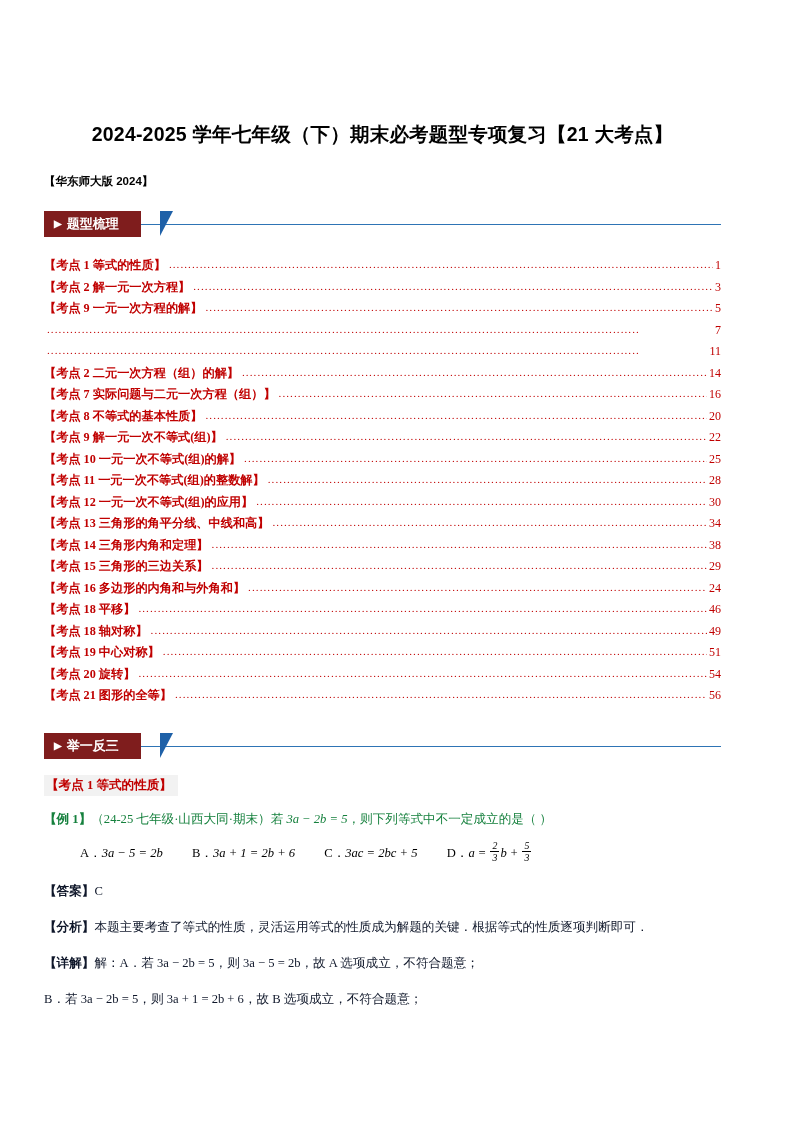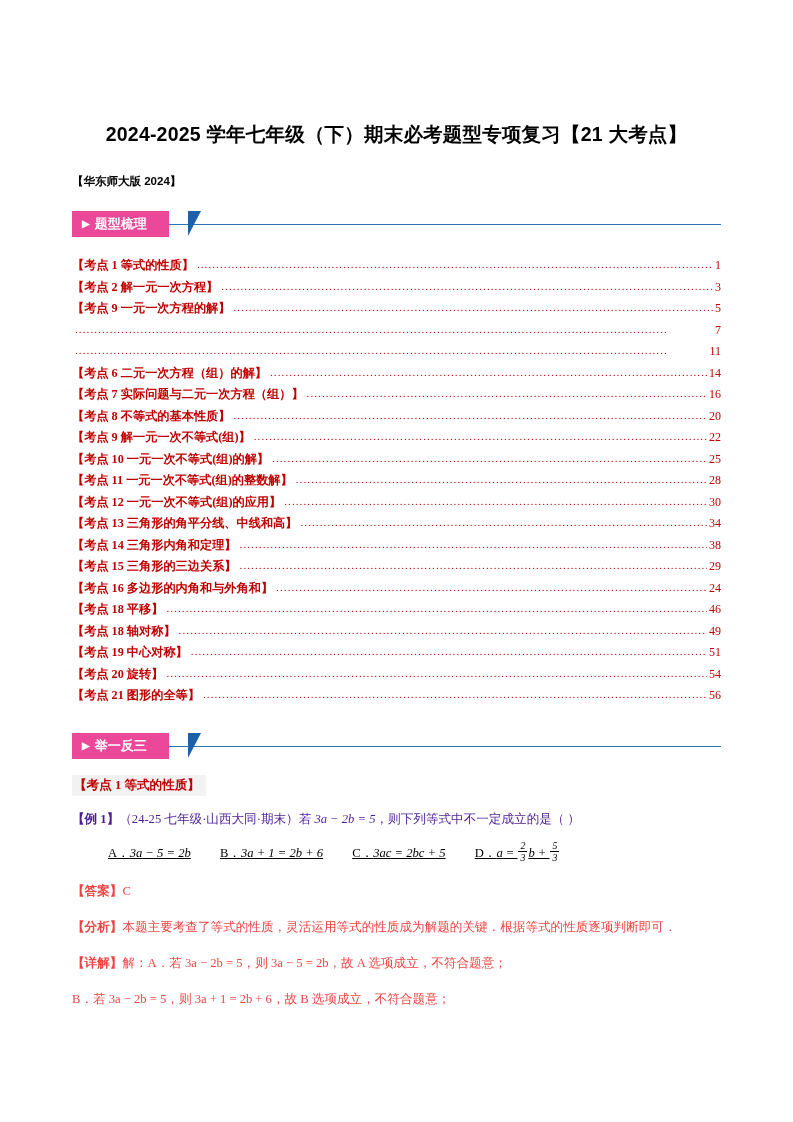--- a/index.html
+++ b/index.html
@@ -14,21 +14,21 @@
     color: #000;
     position: relative;
     overflow: hidden;
   }
   .page {
     position: absolute;
     left: 0; top: 0;
     width: 793px;
     height: 1122px;
     box-sizing: border-box;
-    padding: 96px 72px 80px 72px;
+    padding: 96px 72px 80px 44px;
   }
   .doc-title {
     font-family: "Liberation Sans", "DejaVu Sans", sans-serif;
     font-weight: bold;
     font-size: 19.5px;
     text-align: center;
     letter-spacing: 0.2px;
     margin: 25px 0 0 0;
     line-height: 1.4;
   }
@@ -48,21 +48,21 @@
   }
   .banner-line {
     position: absolute;
     left: 0; right: 0;
     top: 13px;
     border-bottom: 1px solid #2E74B5;
   }
   .banner {
     position: relative;
     display: inline-block;
-    background: #ec4899;
+    background: #7f1d1d;
     color: #fff;
     font-family: Liberation Serif, serif;
     font-weight: bold;
     font-size: 13px;
     padding: 4px 22px 4px 10px;
     line-height: 17px;
     z-index: 2;
   }
   .banner .tri {
     display: inline-block;
@@ -119,34 +119,34 @@
     font-size: 12.6px;
     font-family: "Liberation Serif", "DejaVu Serif", serif;
     background: #F2F2F2;
     display: inline-block;
     padding: 2px 6px 2px 2px;
   }
   .para {
     font-size: 12.6px;
     line-height: 26px;
     margin-top: 10px;
-    color: #4c1d95;
+    color: #15803d;
   }
   .para.red {
-    color: #ef4444;
+    color: #0f172a;
   }
   .para .bold { font-weight: bold; }
   .options {
     font-size: 12.6px;
     line-height: 30px;
     margin-top: 6px;
     padding-left: 36px;
     white-space: nowrap;
   }
-  .options .opt { margin-right: 26px; text-decoration: underline; }
+  .options .opt { margin-right: 26px; }
   .mathit {
     font-family: "Liberation Serif", "DejaVu Serif", serif;
     font-style: italic;
   }
   .frac {
     display: inline-block;
     vertical-align: -0.45em;
     text-align: center;
     font-size: 0.78em;
     line-height: 1.12;
@@ -188,21 +188,21 @@
       </div>
     <div class="toc-row">
         <span class="dots">..........................................................................................................................................................</span>
         <span class="pg">7</span>
       </div>
     <div class="toc-row">
         <span class="dots">..........................................................................................................................................................</span>
         <span class="pg">11</span>
       </div>
     <div class="toc-row">
-        <span class="label">【考点 6  二元一次方程（组）的解】</span>
+        <span class="label">【考点 2  二元一次方程（组）的解】</span>
         <span class="dots">..........................................................................................................................................................</span>
         <span class="pg">14</span>
       </div>
     <div class="toc-row">
         <span class="label">【考点 7  实际问题与二元一次方程（组）】</span>
         <span class="dots">..........................................................................................................................................................</span>
         <span class="pg">16</span>
       </div>
     <div class="toc-row">
         <span class="label">【考点 8  不等式的基本性质】</span>

